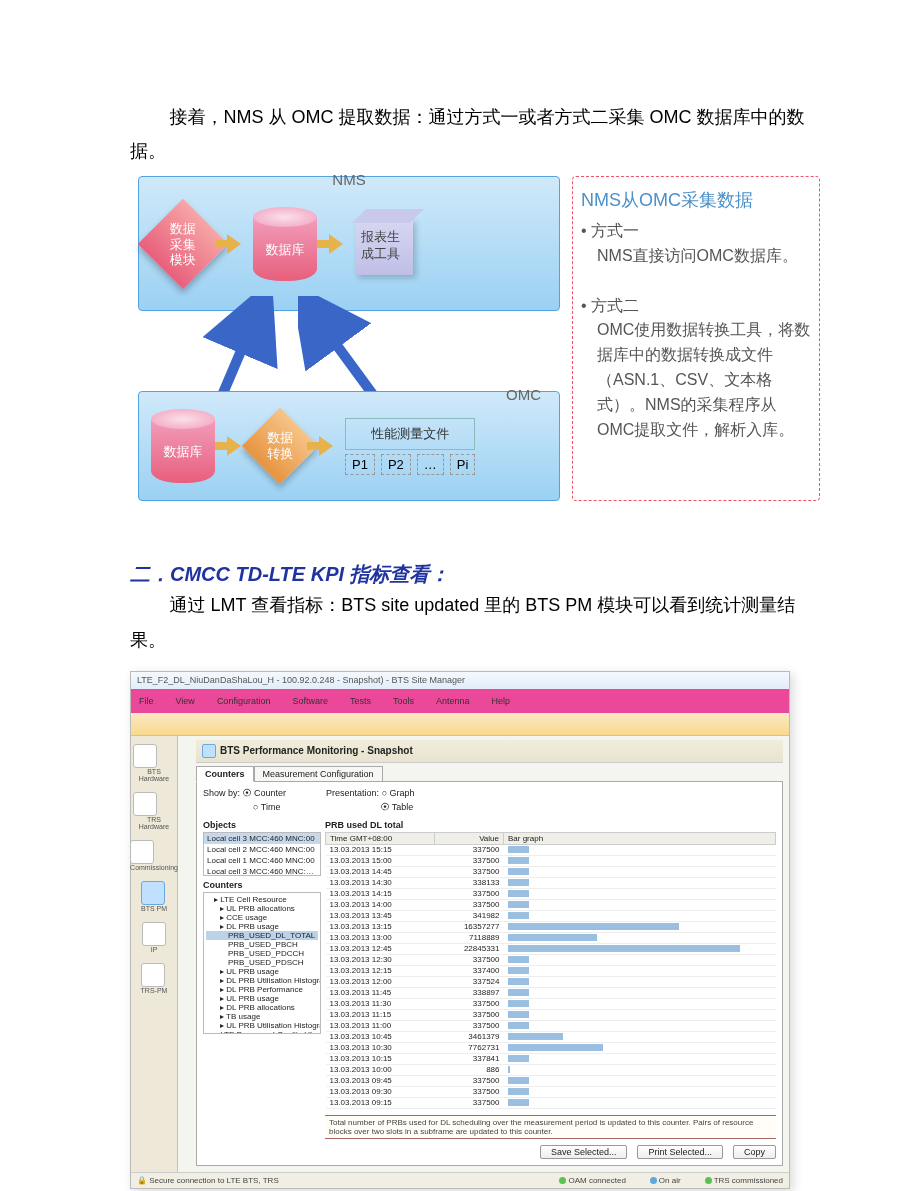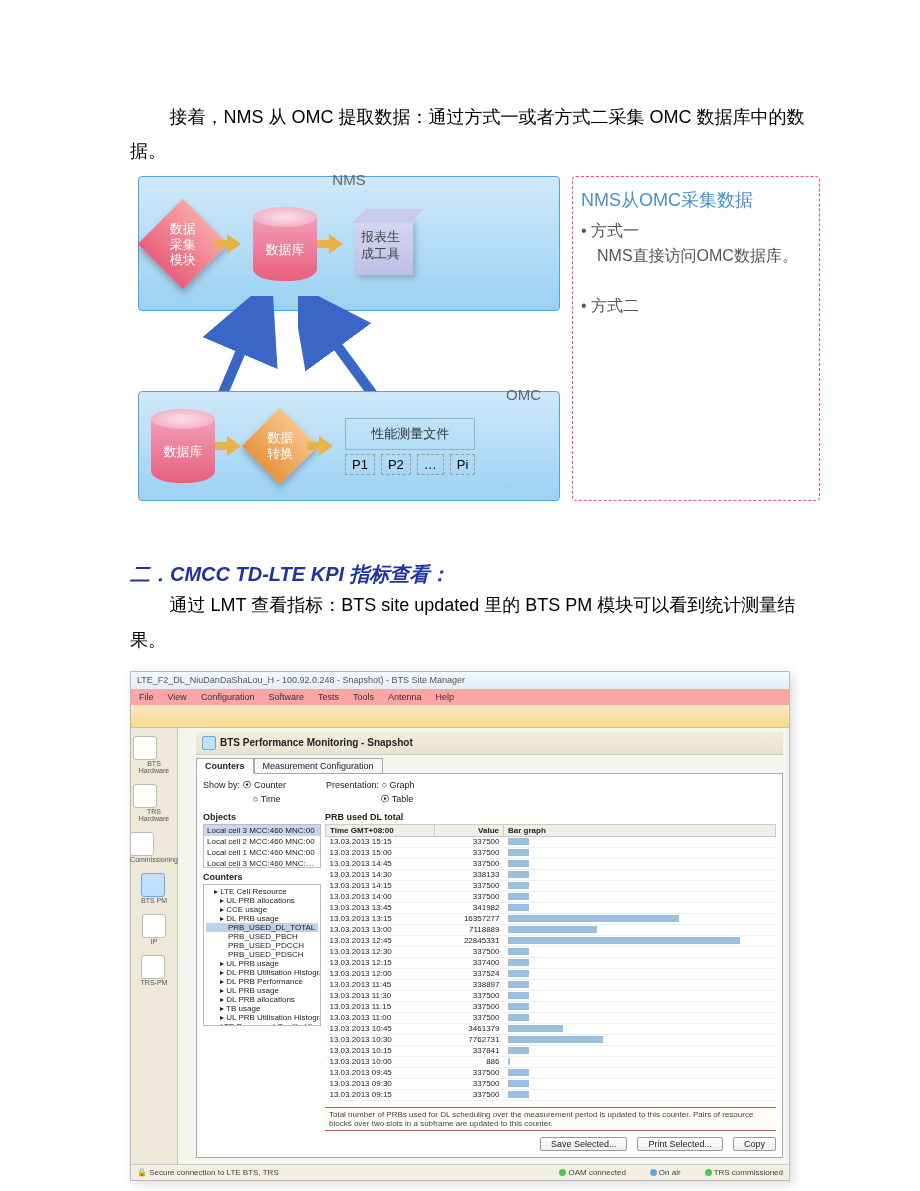--- a/index.html
+++ b/index.html
@@ -30,21 +30,21 @@
   .sidebox{flex:none;width:230px;border:1px dashed #e56;border-radius:4px;padding:10px 8px;font-size:16px;color:#555;line-height:1.55}
   .sidebox .hd{color:#4b90c8;font-size:18px;margin-bottom:4px}
   .perf{border:1px solid #8bb;padding:6px 8px;font-size:13px;color:#333;text-align:center}
   .perf2{display:flex;gap:6px;justify-content:center;margin-top:4px}
   .perf2 span{border:1px dashed #999;padding:2px 6px;font-size:13px}
   .bluearrow{position:absolute;width:170px;height:170px;pointer-events:none}
   .bluearrow svg{width:100%;height:100%}
   .heading{margin:60px 130px 0 130px;font-size:20px;font-style:italic;font-weight:bold;color:#2034a0}
   .screenshot{margin:14px 130px 0 130px;border:1px solid #bbb;box-shadow:3px 3px 10px rgba(0,0,0,.15);font-family:Tahoma,Arial,sans-serif;font-size:9px;color:#222}
   .titlebar{background:linear-gradient(#f5f9fe,#e1edf9);height:17px;padding:0 6px;line-height:17px;color:#555;font-size:9px}
-  .menubar{height:16px;display:flex;gap:14px;padding:0 8px;align-items:center;color:#333;font-size:9px;background:#fca5a5}
+  .menubar{height:24px;display:flex;gap:22px;padding:0 8px;align-items:center;color:#333;font-size:9px;background:#ec4899}
   .toolbar{height:22px;background:linear-gradient(#fce9c5,#f8d98c);border-bottom:1px solid #d8c47a}
   .body{display:flex;background:#f3f3ef;min-height:300px}
   .left-icons{width:42px;background:#ede8d8;border-right:1px solid #c9c3ad;display:flex;flex-direction:column;gap:10px;padding:8px 2px;align-items:center;font-size:7px;text-align:center;color:#555}
   .left-icons .ic{width:22px;height:22px;background:#fff;border:1px solid #bbb;border-radius:3px}
   .left-icons .sel .ic{background:#bfe0ff;border-color:#6aa9de}
   .main{flex:1;background:#f5f5f0;padding:4px 6px 6px 18px}
   .pagehdr{font-size:10px;font-weight:bold;padding:4px 6px;background:linear-gradient(#f1eddc,#e8e3cf);border-bottom:1px solid #ccc}
   .pagehdr .ico{display:inline-block;width:12px;height:12px;background:#bfe0ff;border:1px solid #6aa9de;border-radius:2px;vertical-align:middle;margin-right:4px}
   .tabs{display:flex;margin-top:2px}
   .tab{padding:2px 8px;border:1px solid #aaa;background:#f7f7f3;font-size:9px;position:relative;top:1px}
@@ -58,21 +58,21 @@
   .objbox div{padding:1px 3px;white-space:nowrap;overflow:hidden;text-overflow:ellipsis}
   .objbox .sel{background:#c6d9ec}
   .ctrbox{border:1px solid #bbb;height:140px;overflow:hidden;font-size:8px;margin-top:2px}
   .ctrbox .tree{padding:2px}
   .ctrbox .n{padding:0 0 0 8px;white-space:nowrap}
   .ctrbox .n1{padding-left:14px}
   .ctrbox .n2{padding-left:22px}
   .ctrbox .sel{background:#bcd2e8}
   .datapane{flex:1}
   table.tbl{width:100%;border-collapse:collapse;font-size:8px}
-  .tbl th{background:#efefe7;text-align:left;border:1px solid #ccc;padding:1px 4px;font-weight:bold}
+  .tbl th{background:#efefe7;text-align:left;border:1px solid #ccc;padding:1px 4px;font-weight:normal}
   .tbl td{border-bottom:1px solid #eee;padding:0 4px;height:10px}
   .tbl .bar{height:7px;background:#9bbfe0}
   .footer-note{font-size:8px;color:#444;margin-top:6px;border-top:1px solid #a66;border-bottom:1px solid #a66;padding:2px 4px;background:#fffdf6}
   .btnrow{display:flex;justify-content:flex-end;gap:10px;margin-top:6px}
   .btn{border:1px solid #999;background:linear-gradient(#fff,#eee);padding:1px 10px;font-size:9px;border-radius:2px}
   .statusbar{height:15px;background:#f1eee3;border-top:1px solid #ccc;display:flex;align-items:center;font-size:8px;color:#444;padding:0 6px;justify-content:space-between}
   .statusbar .right{display:flex;gap:24px;align-items:flex-end}
   .dot{width:7px;height:7px;border-radius:50%;display:inline-block;vertical-align:middle;margin-right:2px}
   .dg{background:#5bc24f}.db{background:#5aa9e0}
   .leftcol{position:relative}
@@ -151,20 +151,21 @@
         </div>
       </div>
     </div>
 
     <div class="sidebox">
       <div class="hd">NMS从OMC采集数据</div>
       <div>• <span>方式一</span></div>
       <div style="margin-left:1em">NMS直接访问OMC数据库。</div>
       <br>
       <div>• <span>方式二</span></div>
+      <div style="margin-left:1em">OMC使用数据转换工具，将数据库中的数据转换成文件（ASN.1、CSV、文本格式）。NMS的采集程序从OMC提取文件，解析入库。</div>
     </div>
   </div>
 
   <h2 class="heading">二．CMCC TD-LTE KPI 指标查看：</h2>
   <p class="para indent">通过 LMT 查看指标：BTS site updated 里的 BTS PM 模块可以看到统计测量结果。</p>
 
   <div class="screenshot">
     <div class="titlebar">LTE_F2_DL_NiuDanDaShaLou_H - 100.92.0.248 - Snapshot) - BTS Site Manager</div>
     <div class="menubar" id="menubar">
         <span>File</span>

